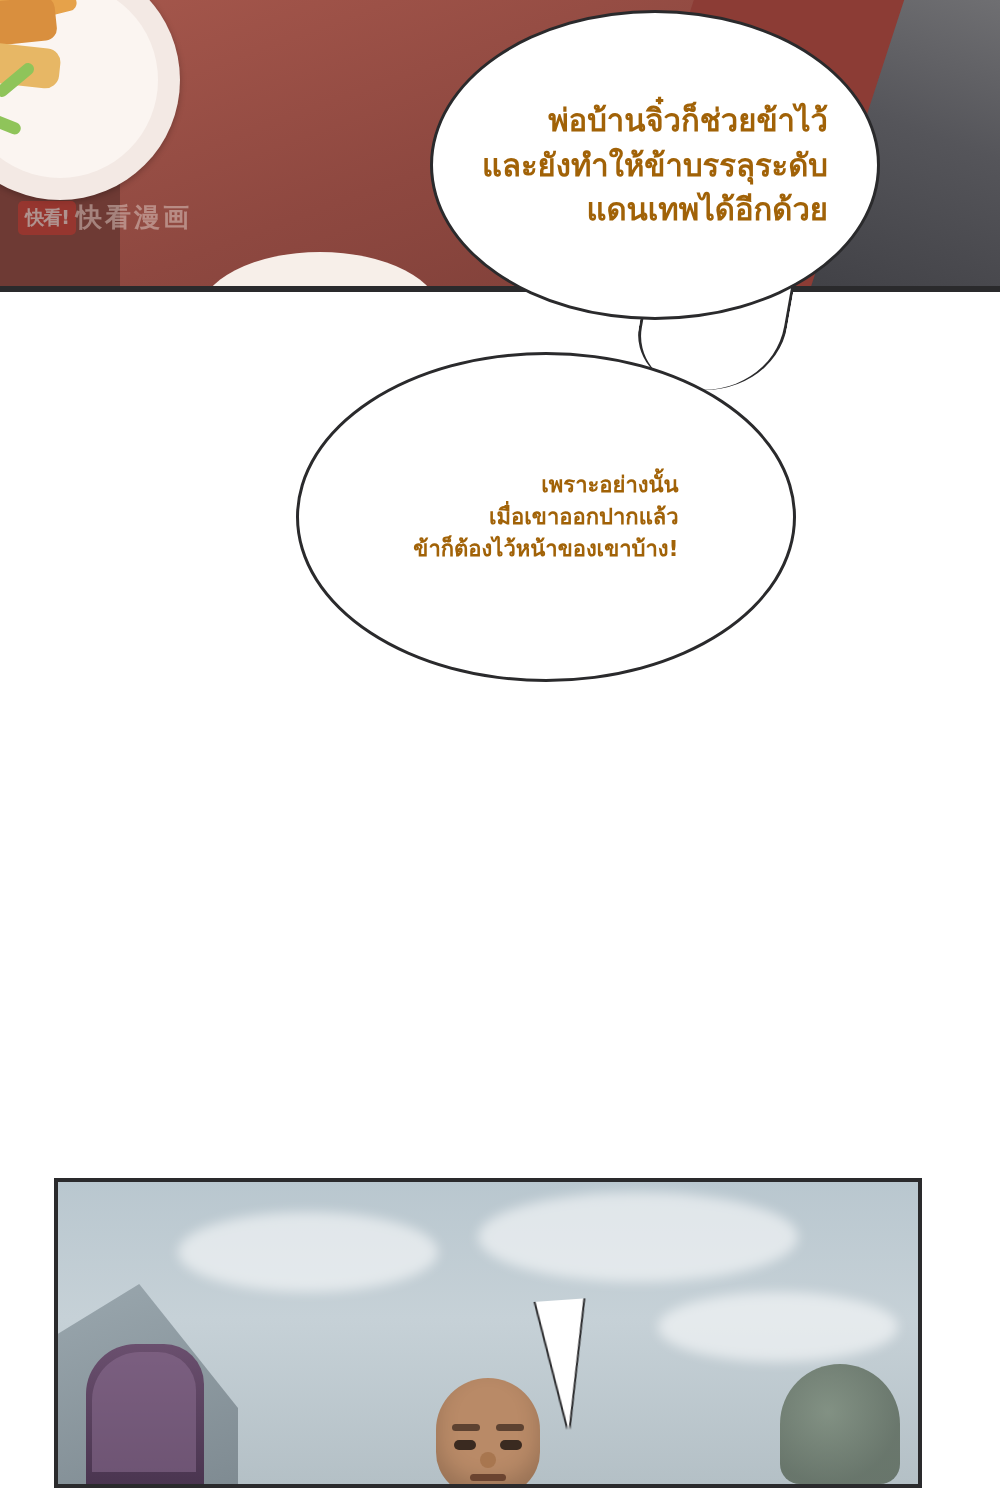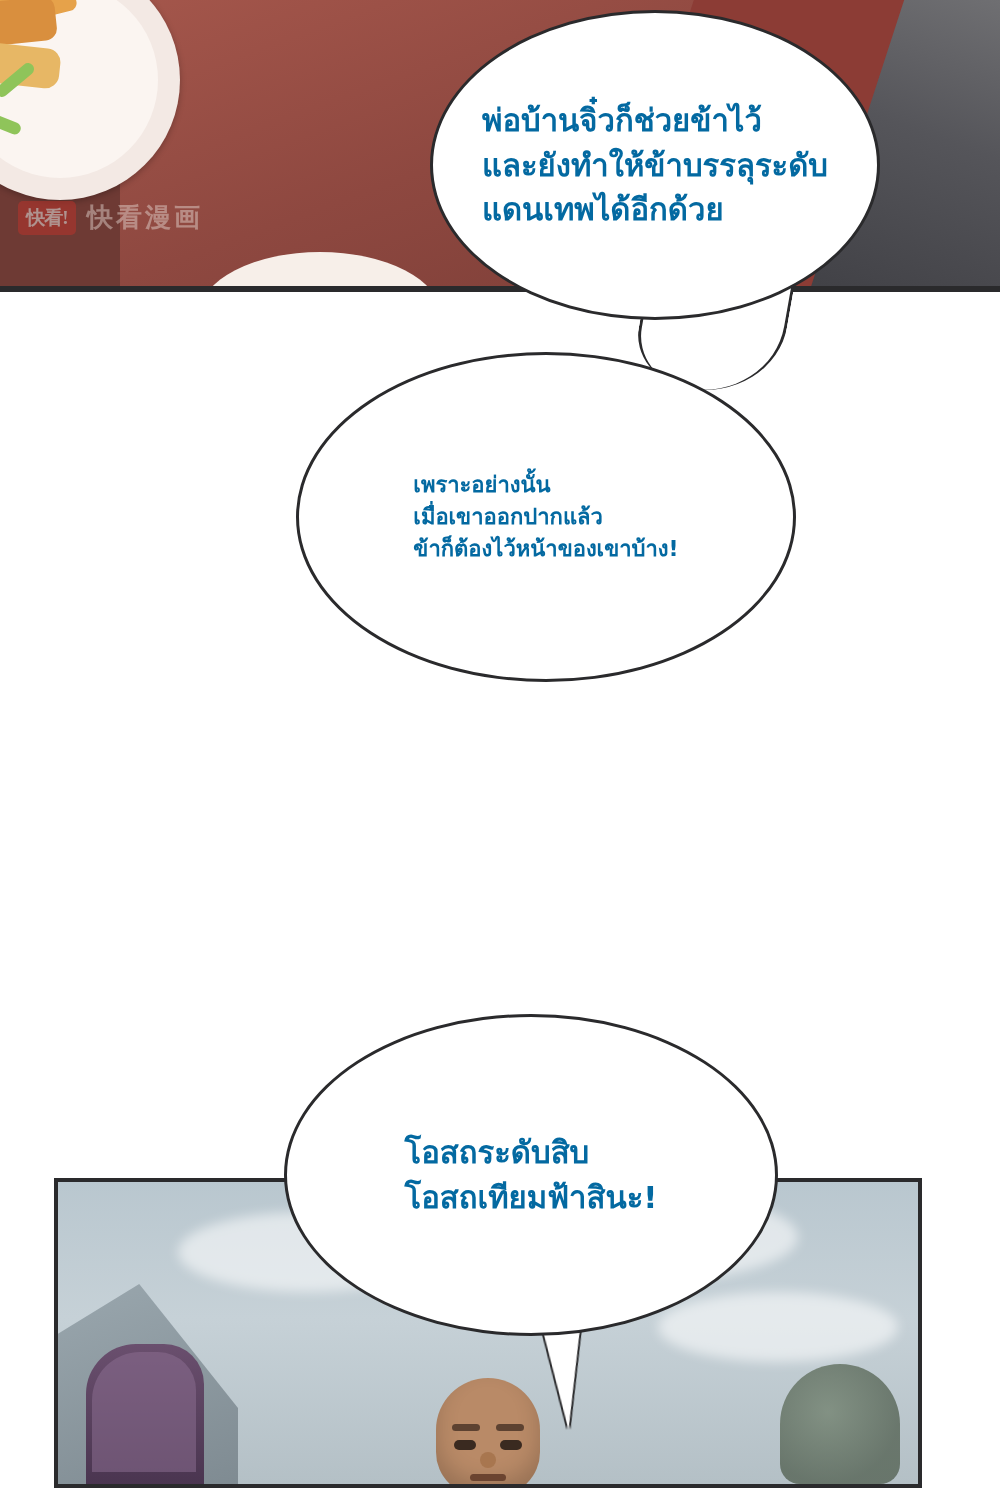--- a/index.html
+++ b/index.html
@@ -127,23 +127,22 @@
     border-radius: 50% 50% 0 0 / 100% 100% 0 0;
   }
 
   
   .watermark {
     position: absolute;
     left: 18px;
     top: 200px;
     display: flex;
     align-items: center;
-    gap: 11px;
+    gap: 0;
     opacity: 0.45;
-    font-family: Liberation Serif, serif;
   }
   .wm-badge {
     width: 58px;
     height: 34px;
     background: #c8322a;
     border-radius: 5px;
     color: #ffffff;
     font-size: 19px;
     font-weight: bold;
     display: flex;
@@ -162,22 +161,22 @@
   .bubble {
     position: absolute;
     background: #ffffff;
     border: 3px solid #2a2a2c;
     display: flex;
     align-items: center;
     justify-content: center;
     box-sizing: border-box;
   }
   .bubble .txt {
-    text-align: left;
-    color: #0369a1;
+    text-align: right;
+    color: #a16207;
     line-height: 1.45;
     font-weight: 700;
     white-space: pre-line;
     padding: 0 18px;
   }
 
   #bubble-1 {
     left: 430px;
     top: 10px;
     width: 450px;
@@ -401,18 +400,14 @@
       <div class="monk-brow" style="left:16px;"></div>
       <div class="monk-brow" style="right:16px;"></div>
       <div class="monk-eye" style="left:18px;"></div>
       <div class="monk-eye" style="right:18px;"></div>
       <div class="monk-nose"></div>
       <div class="monk-mouth"></div>
     </div>
   </div>
 
   <div class="tail-3"></div>
-  <div class="bubble" id="bubble-3">
-    <div class="txt">โอสถระดับสิบ
-โอสถเทียมฟ้าสินะ!</div>
-  </div>
 
 </div>
 
 </body></html>

